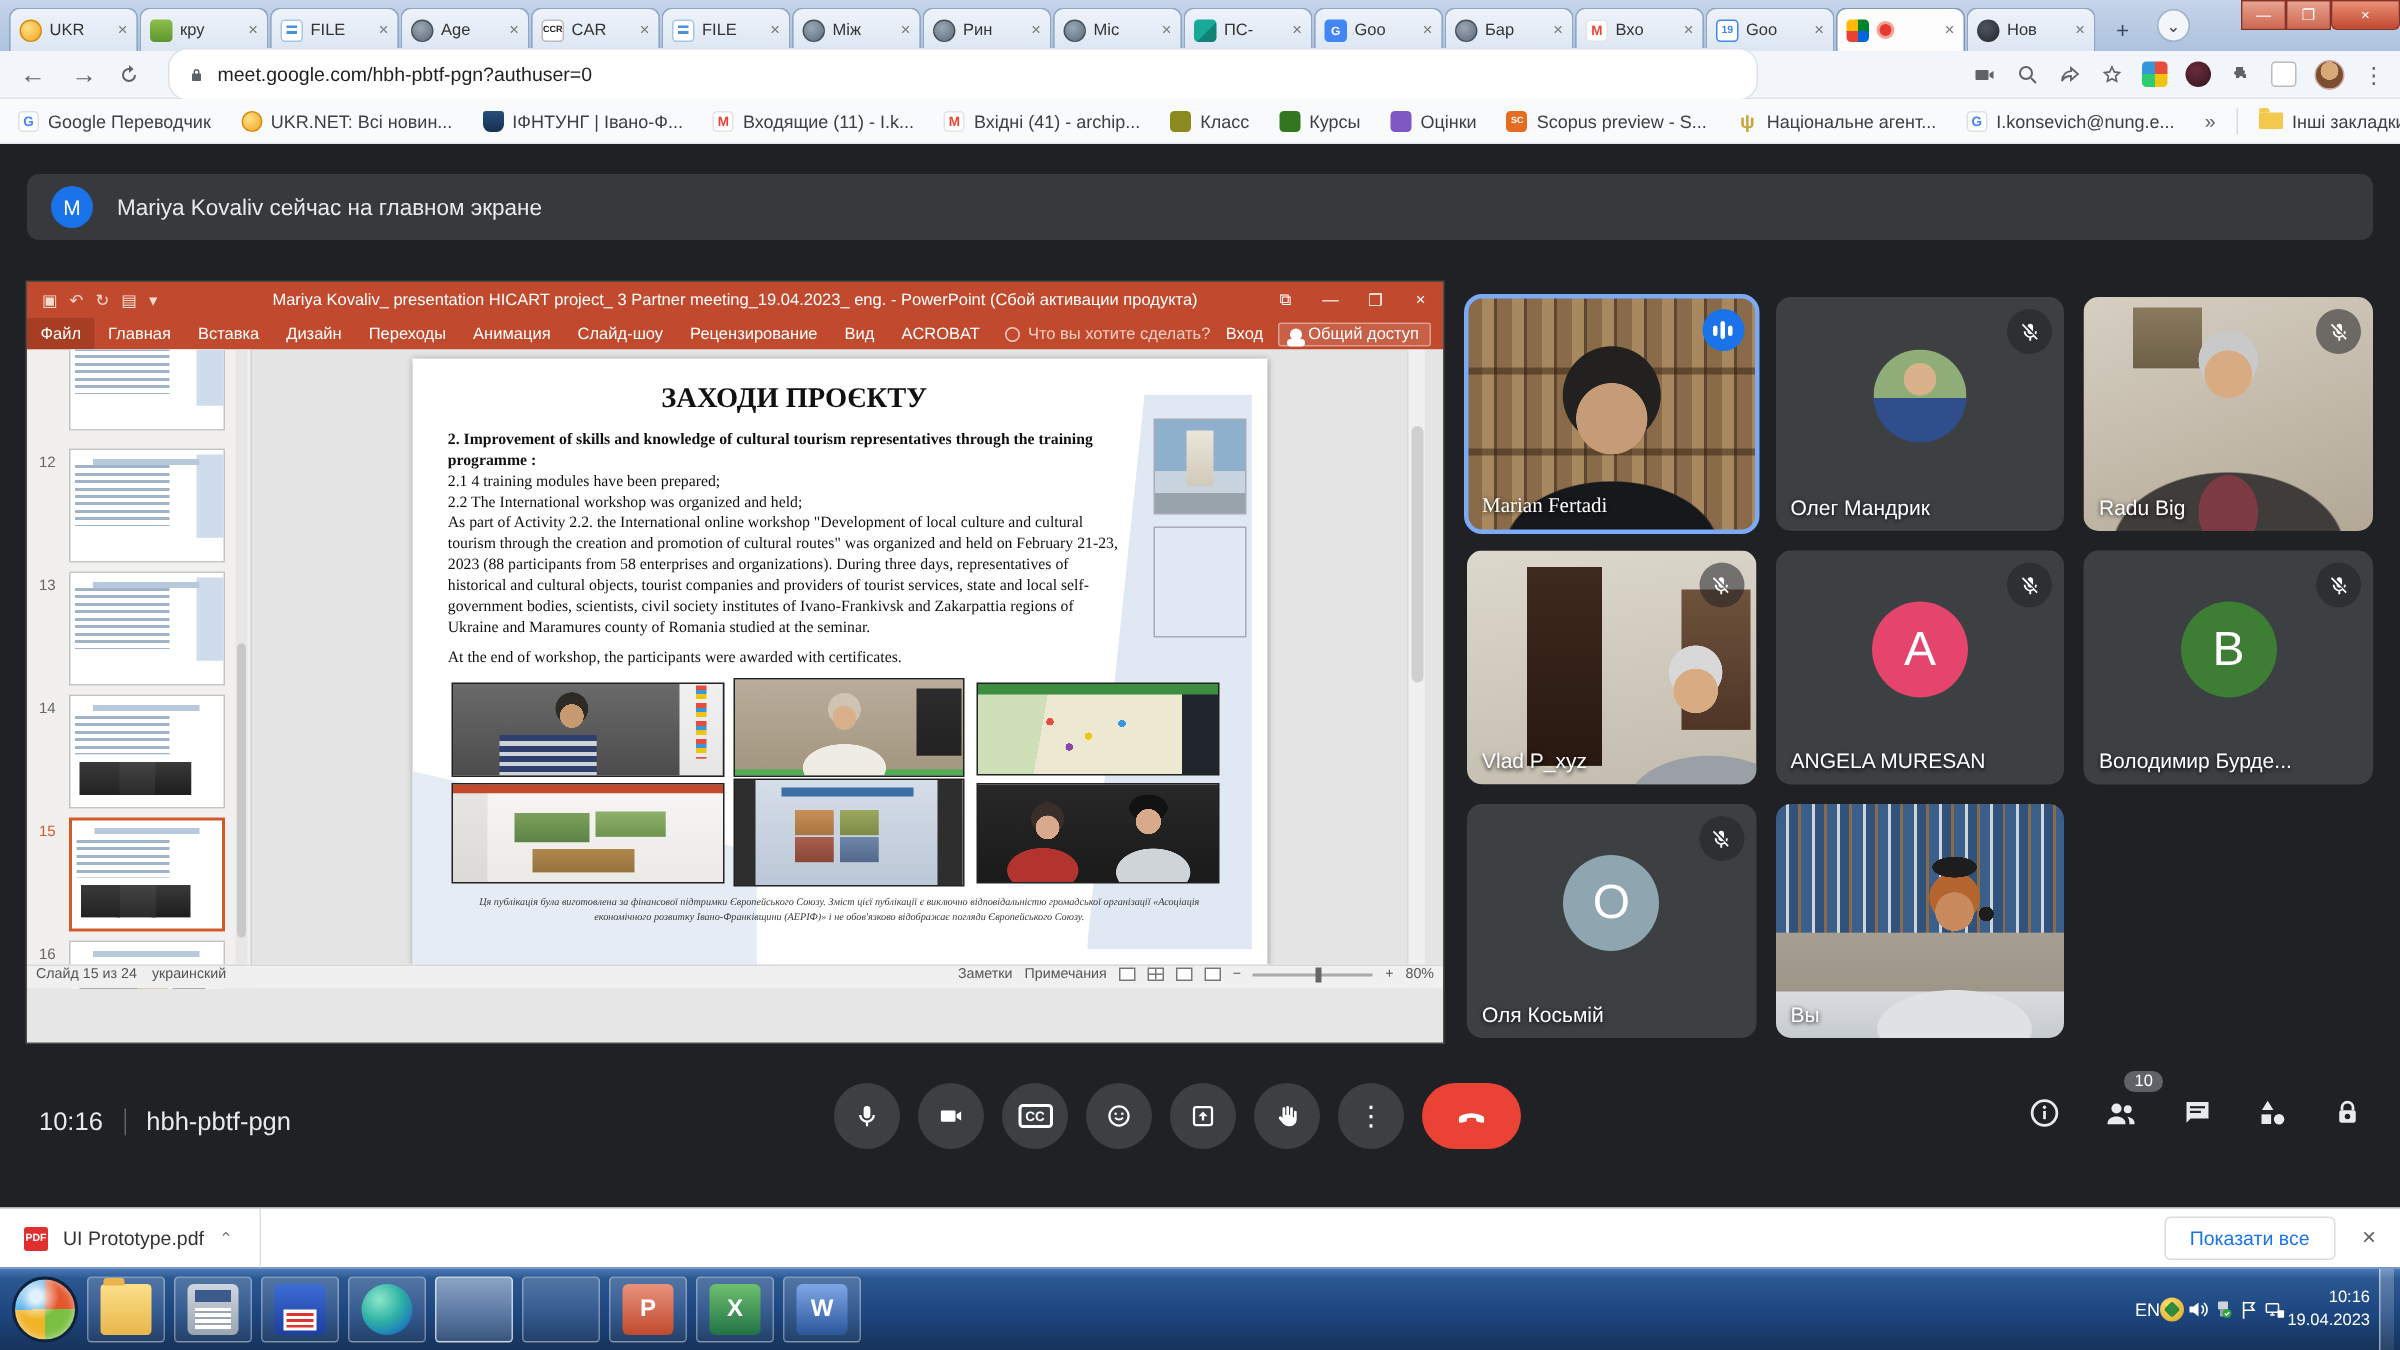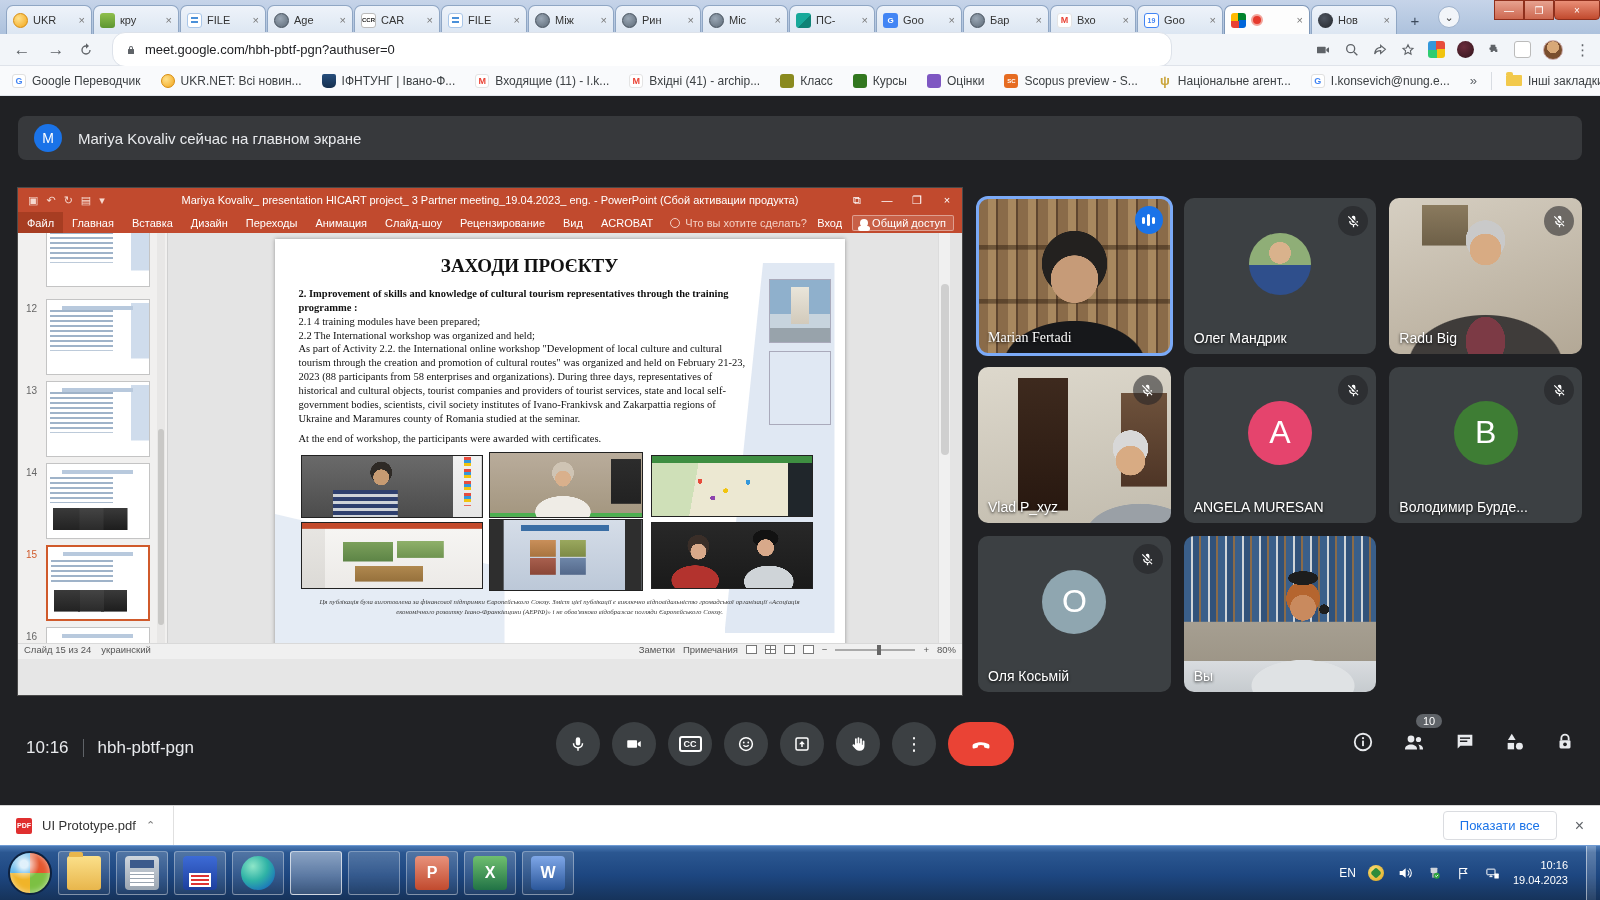--- a/index.html
+++ b/index.html
@@ -274,21 +274,21 @@
   .app-floppy{background:linear-gradient(#3d6bd6,#1d3f9e);position:relative;}
   .app-floppy::before{content:"";position:absolute;left:6px;bottom:3px;right:6px;height:14px;background:#fff;}
   .app-floppy::after{content:"";position:absolute;left:8px;bottom:5px;right:8px;height:10px;background:repeating-linear-gradient(0deg,#d33 0 2px,#fff 2px 4px);}
   .app-edge{border-radius:50%;background:radial-gradient(circle at 35% 30%,#8ee6c8,#2fb3a6 45%,#1b75bb 80%);}
   .app-chrome{border-radius:50%;background:
     radial-gradient(circle at 50% 50%,#3a77d6 0 24%,#fff 25% 34%,transparent 35%),
     conic-gradient(#e33b2e 0 120deg,#f7c postpone 0,#f7c51e 120deg 240deg,#3aa757 240deg);}
   .app-ppt{background:linear-gradient(#e8927c,#c14a2e);font-size:16px;}
   .app-xls{background:linear-gradient(#6fbf6f,#217346);font-size:16px;}
   .app-doc{background:linear-gradient(#7fa7e8,#2b579a);font-size:16px;}
-  .tray{margin-left:auto;display:flex;align-items:center;gap:12px;padding-right:4px;color:#fff;}
+  .tray{margin-left:auto;display:flex;align-items:center;padding-right:4px;color:#fff;}
   .tray-lang{font-size:12px;}
   .tray-ico{width:17px;height:17px;display:flex;align-items:center;justify-content:center;}
   .eset{width:16px;height:16px;border-radius:50%;background:radial-gradient(circle at 40% 35%,#ffe37a,#d7a21a);position:relative;}
   .eset::after{content:"";position:absolute;left:4px;top:4px;width:8px;height:8px;background:#2e8b3a;border-radius:2px;transform:rotate(45deg);}
   .clock{font-size:11px;text-align:right;line-height:1.35;padding-right:6px;}
   .showdesk{width:10px;height:55px;background:linear-gradient(rgba(255,255,255,.25),rgba(255,255,255,.08));border-left:1px solid rgba(255,255,255,.5);}
   svg{display:block;}
 </style>
 </head>
 <body>

